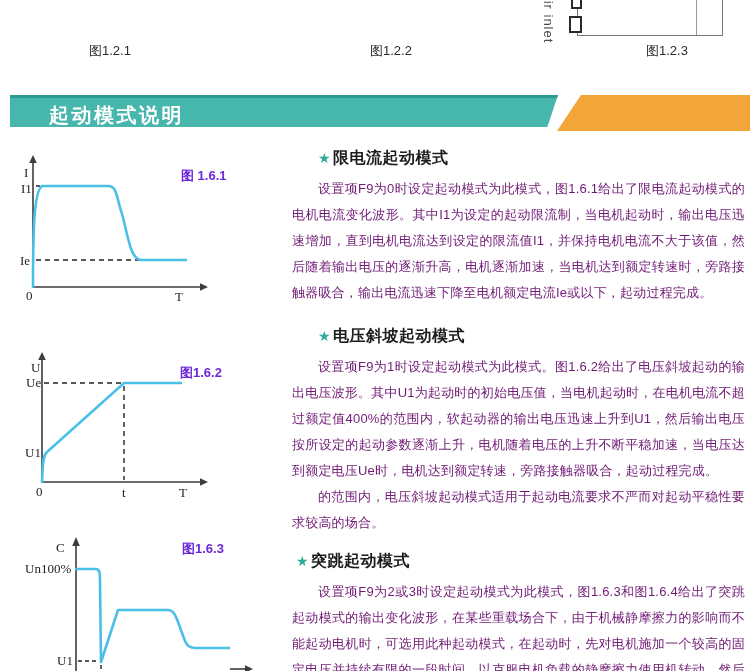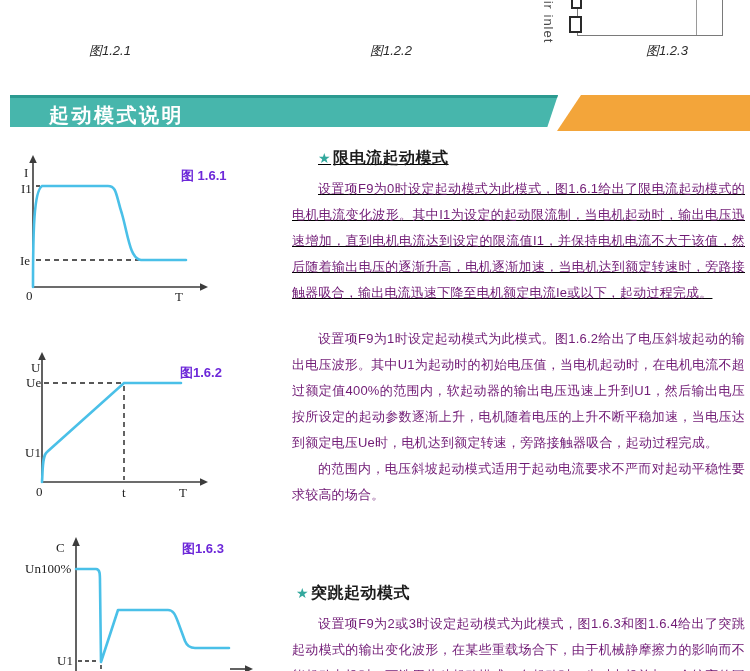--- a/index.html
+++ b/index.html
@@ -17,21 +17,21 @@
   }
   .device-rect {
     position:absolute; left:577px; top:-6px; width:146px; height:42px;
     border:1px solid #7a7a7a; background:#fff;
   }
   .device-inner-line {
     position:absolute; left:118px; top:0; width:1px; height:40px; background:#9a9a9a;
   }
   .vent-a { position:absolute; left:571px; top:-4px; width:11px; height:13px; border:2px solid #2a2a2a; background:#fff; }
   .vent-b { position:absolute; left:569px; top:16px; width:13px; height:17px; border:2px solid #2a2a2a; background:#fff; }
-  .top-caption { position:absolute; top:42px; width:70px; text-align:center; font-size:13px; color:#2b2b2b;font-style:italic; }
+  .top-caption { position:absolute; top:42px; width:70px; text-align:center; font-size:13px; color:#2b2b2b; }
   .tc1 { left:75px; } .tc2 { left:356px; } .tc3 { left:632px; }
 
   
   .banner-teal {
     position:absolute; left:10px; top:95px; width:570px; height:32px;
     background:#47b6ac;
     clip-path:polygon(0 0, 548px 0, 536px 36px, 0 36px);
   }
   .banner-teal .dark-edge { position:absolute; left:0; top:0; width:100%; height:3px; background:#2b9a90; }
   .banner-title {
@@ -53,27 +53,27 @@
   }
   .chart .cap {
     position:absolute; font-size:13px; font-weight:bold; color:#6d28d9; white-space:nowrap;
   }
   .chart1 { left:16px; top:152px; width:215px; height:155px; }
   .chart2 { left:16px; top:348px; width:215px; height:155px; }
   .chart3 { left:16px; top:533px; width:245px; height:138px; }
 
   
   .section { position:absolute; left:292px; width:453px; }
-  .sec1 { top:148px;text-decoration:underline; } .sec2 { top:326px; } .sec3 { top:551px; }
+  .sec1 { top:148px; } .sec2 { top:326px; } .sec3 { top:551px; }
   .sec-title {
     font-size:16px; font-weight:bold; color:#1c1c1c; margin-bottom:7px;
     letter-spacing:0.5px; white-space:nowrap;
   }
   .sec1 .sec-title, .sec2 .sec-title { padding-left:26px; }
-  .sec3 .sec-title { padding-left:4px;margin-top:32px; }
+  .sec3 .sec-title { padding-left:4px; }
   .star { color:#33a89d; font-size:14px; margin-right:2px; font-weight:normal; }
   .section p {
     font-size:13px; line-height:26px; color:#701a75;
     text-align:justify; text-indent:2em; letter-spacing:0.2px;
   }
 </style>
 </head>
 <body>
 
 <div class="page">
@@ -147,20 +147,23 @@
   </div>
 
   <div class="section sec1">
     <div class="sec-title">
       <span class="star">★</span><span>限电流起动模式</span>
     </div>
     <p>设置项F9为0时设定起动模式为此模式，图1.6.1给出了限电流起动模式的电机电流变化波形。其中I1为设定的起动限流制，当电机起动时，输出电压迅速增加，直到电机电流达到设定的限流值I1，并保持电机电流不大于该值，然后随着输出电压的逐渐升高，电机逐渐加速，当电机达到额定转速时，旁路接触器吸合，输出电流迅速下降至电机额定电流Ie或以下，起动过程完成。</p>
   </div>
 
   <div class="section sec2">
+    <div class="sec-title">
+      <span class="star">★</span><span>电压斜坡起动模式</span>
+    </div>
     <p>设置项F9为1时设定起动模式为此模式。图1.6.2给出了电压斜坡起动的输出电压波形。其中U1为起动时的初始电压值，当电机起动时，在电机电流不超过额定值400%的范围内，软起动器的输出电压迅速上升到U1，然后输出电压按所设定的起动参数逐渐上升，电机随着电压的上升不断平稳加速，当电压达到额定电压Ue时，电机达到额定转速，旁路接触器吸合，起动过程完成。</p>
     <p>的范围内，电压斜坡起动模式适用于起动电流要求不严而对起动平稳性要求较高的场合。</p>
   </div>
 
   <div class="section sec3">
     <div class="sec-title">
       <span class="star">★</span><span>突跳起动模式</span>
     </div>
     <p>设置项F9为2或3时设定起动模式为此模式，图1.6.3和图1.6.4给出了突跳起动模式的输出变化波形，在某些重载场合下，由于机械静摩擦力的影响而不能起动电机时，可选用此种起动模式，在起动时，先对电机施加一个较高的固定电压并持续有限的一段时间，以克服电机负载的静摩擦力使用机转动，然后按限电流</p>
   </div>

